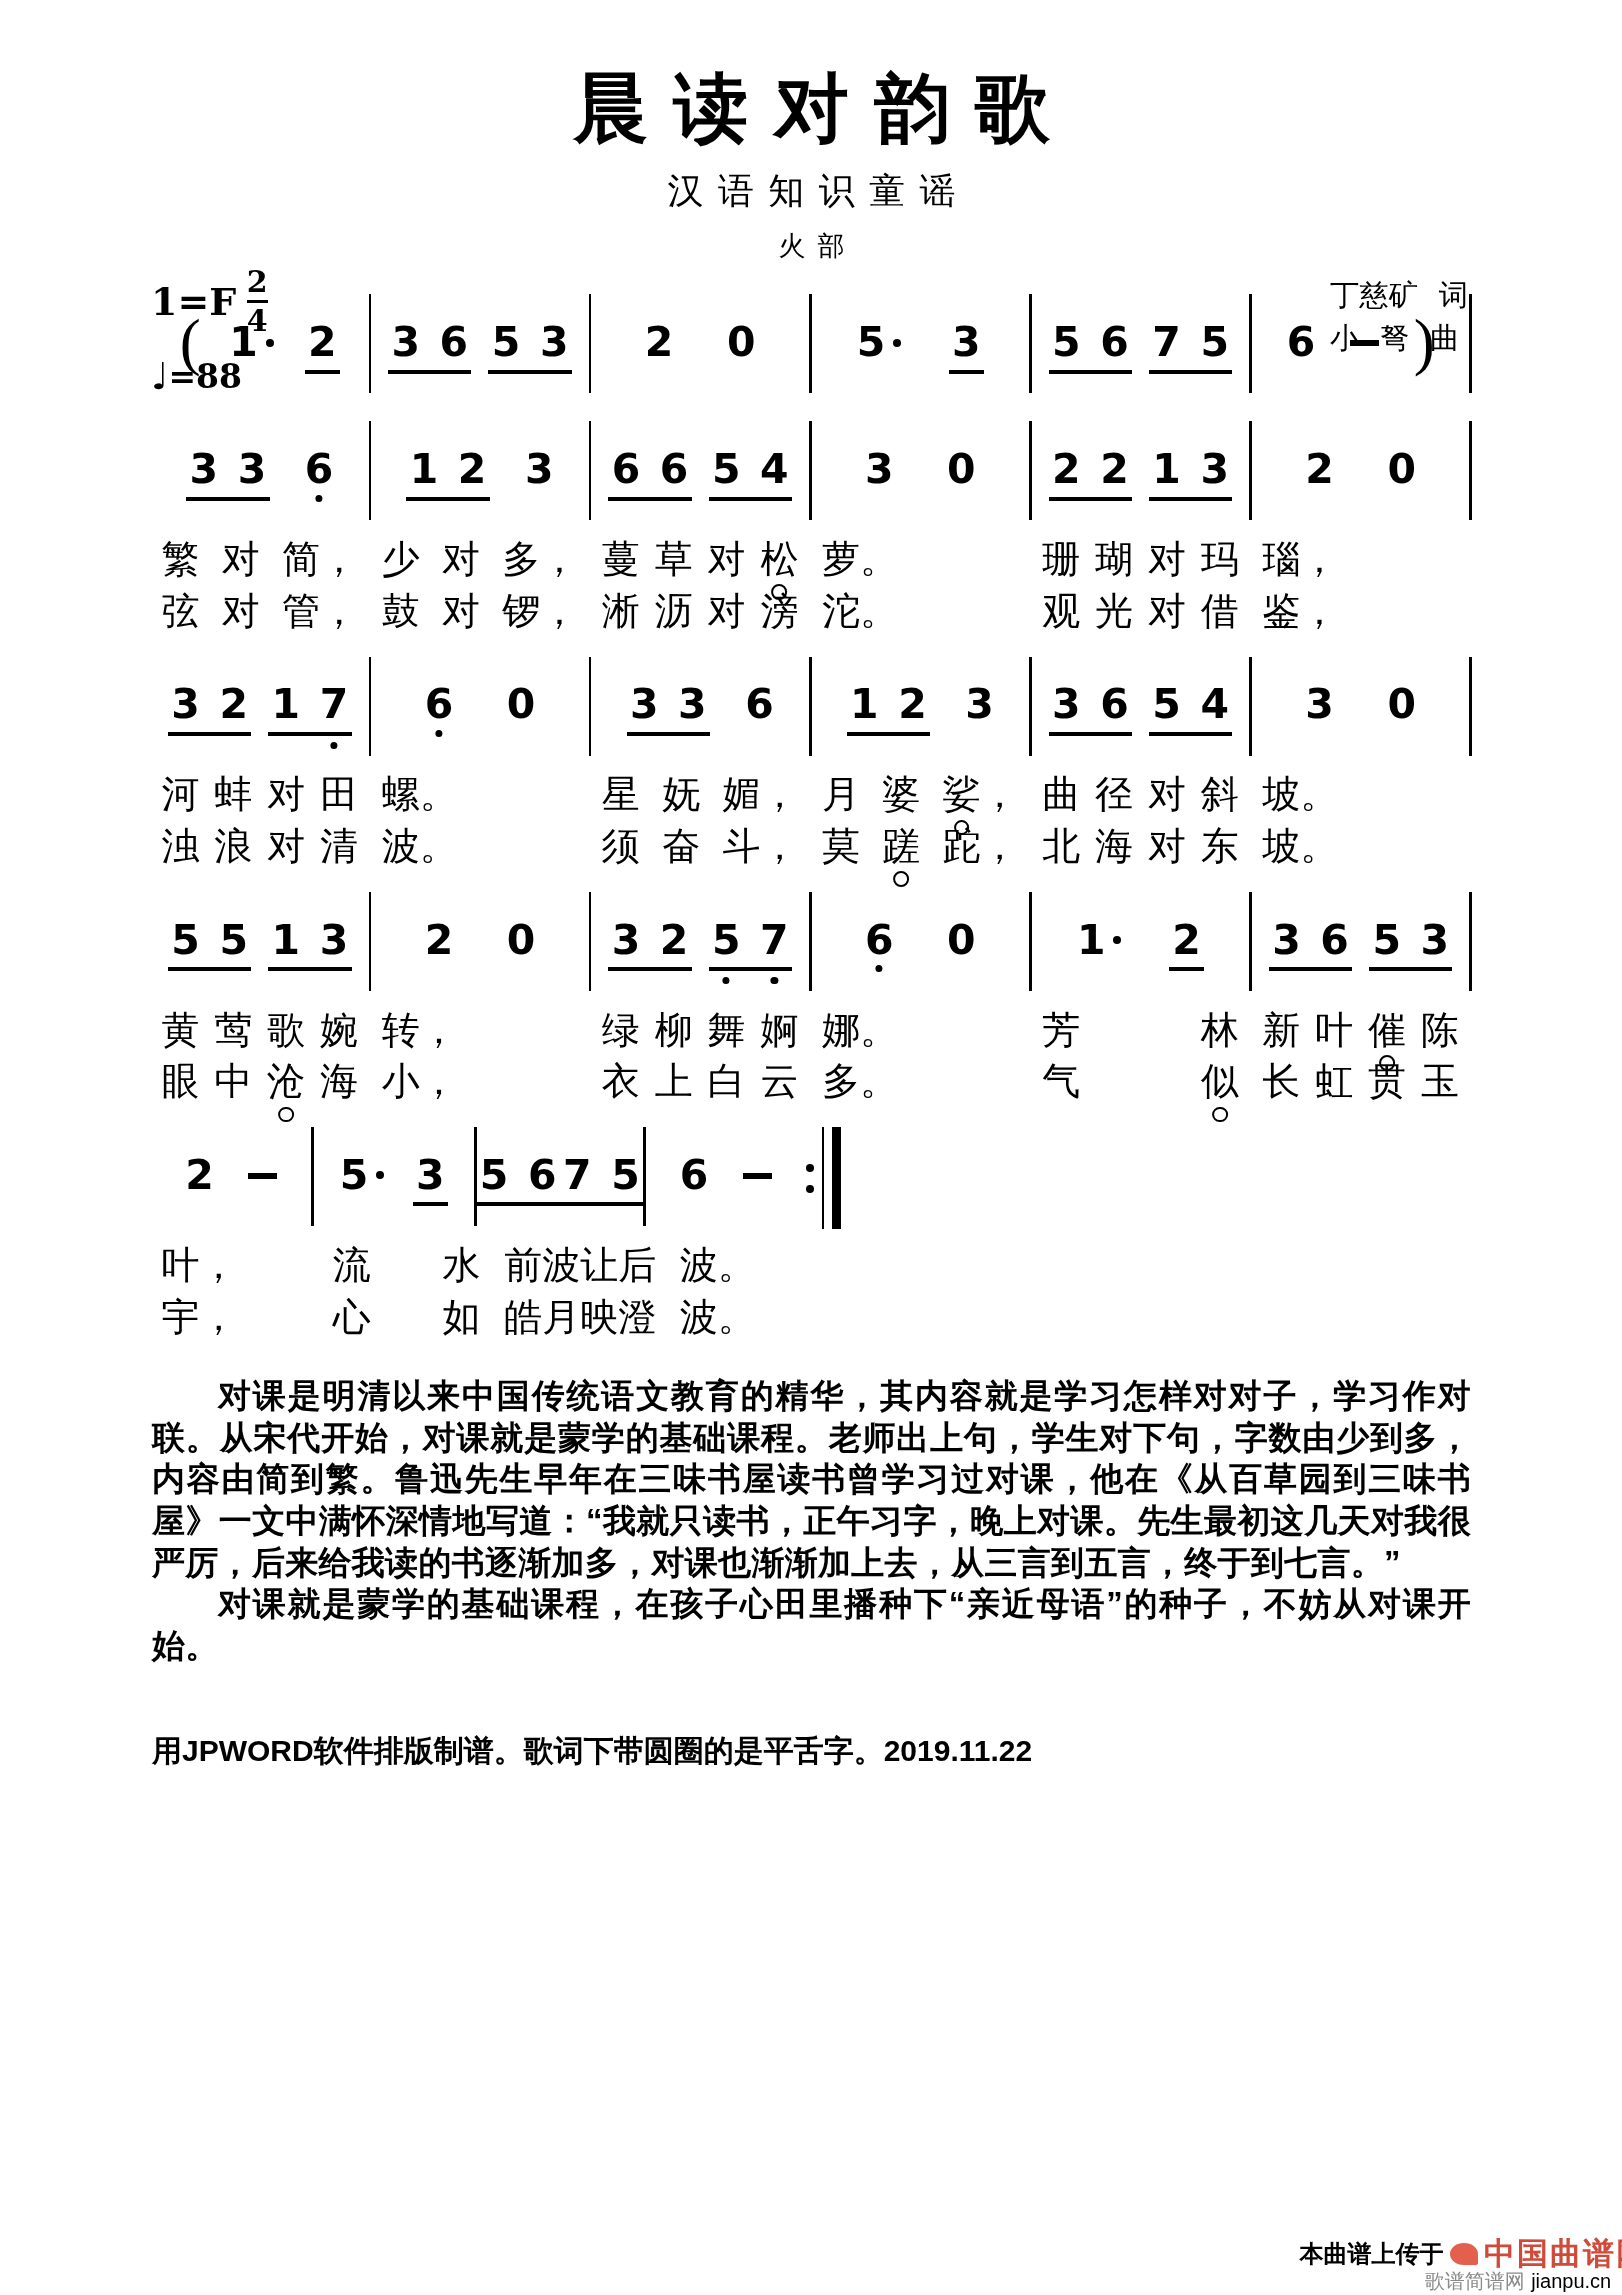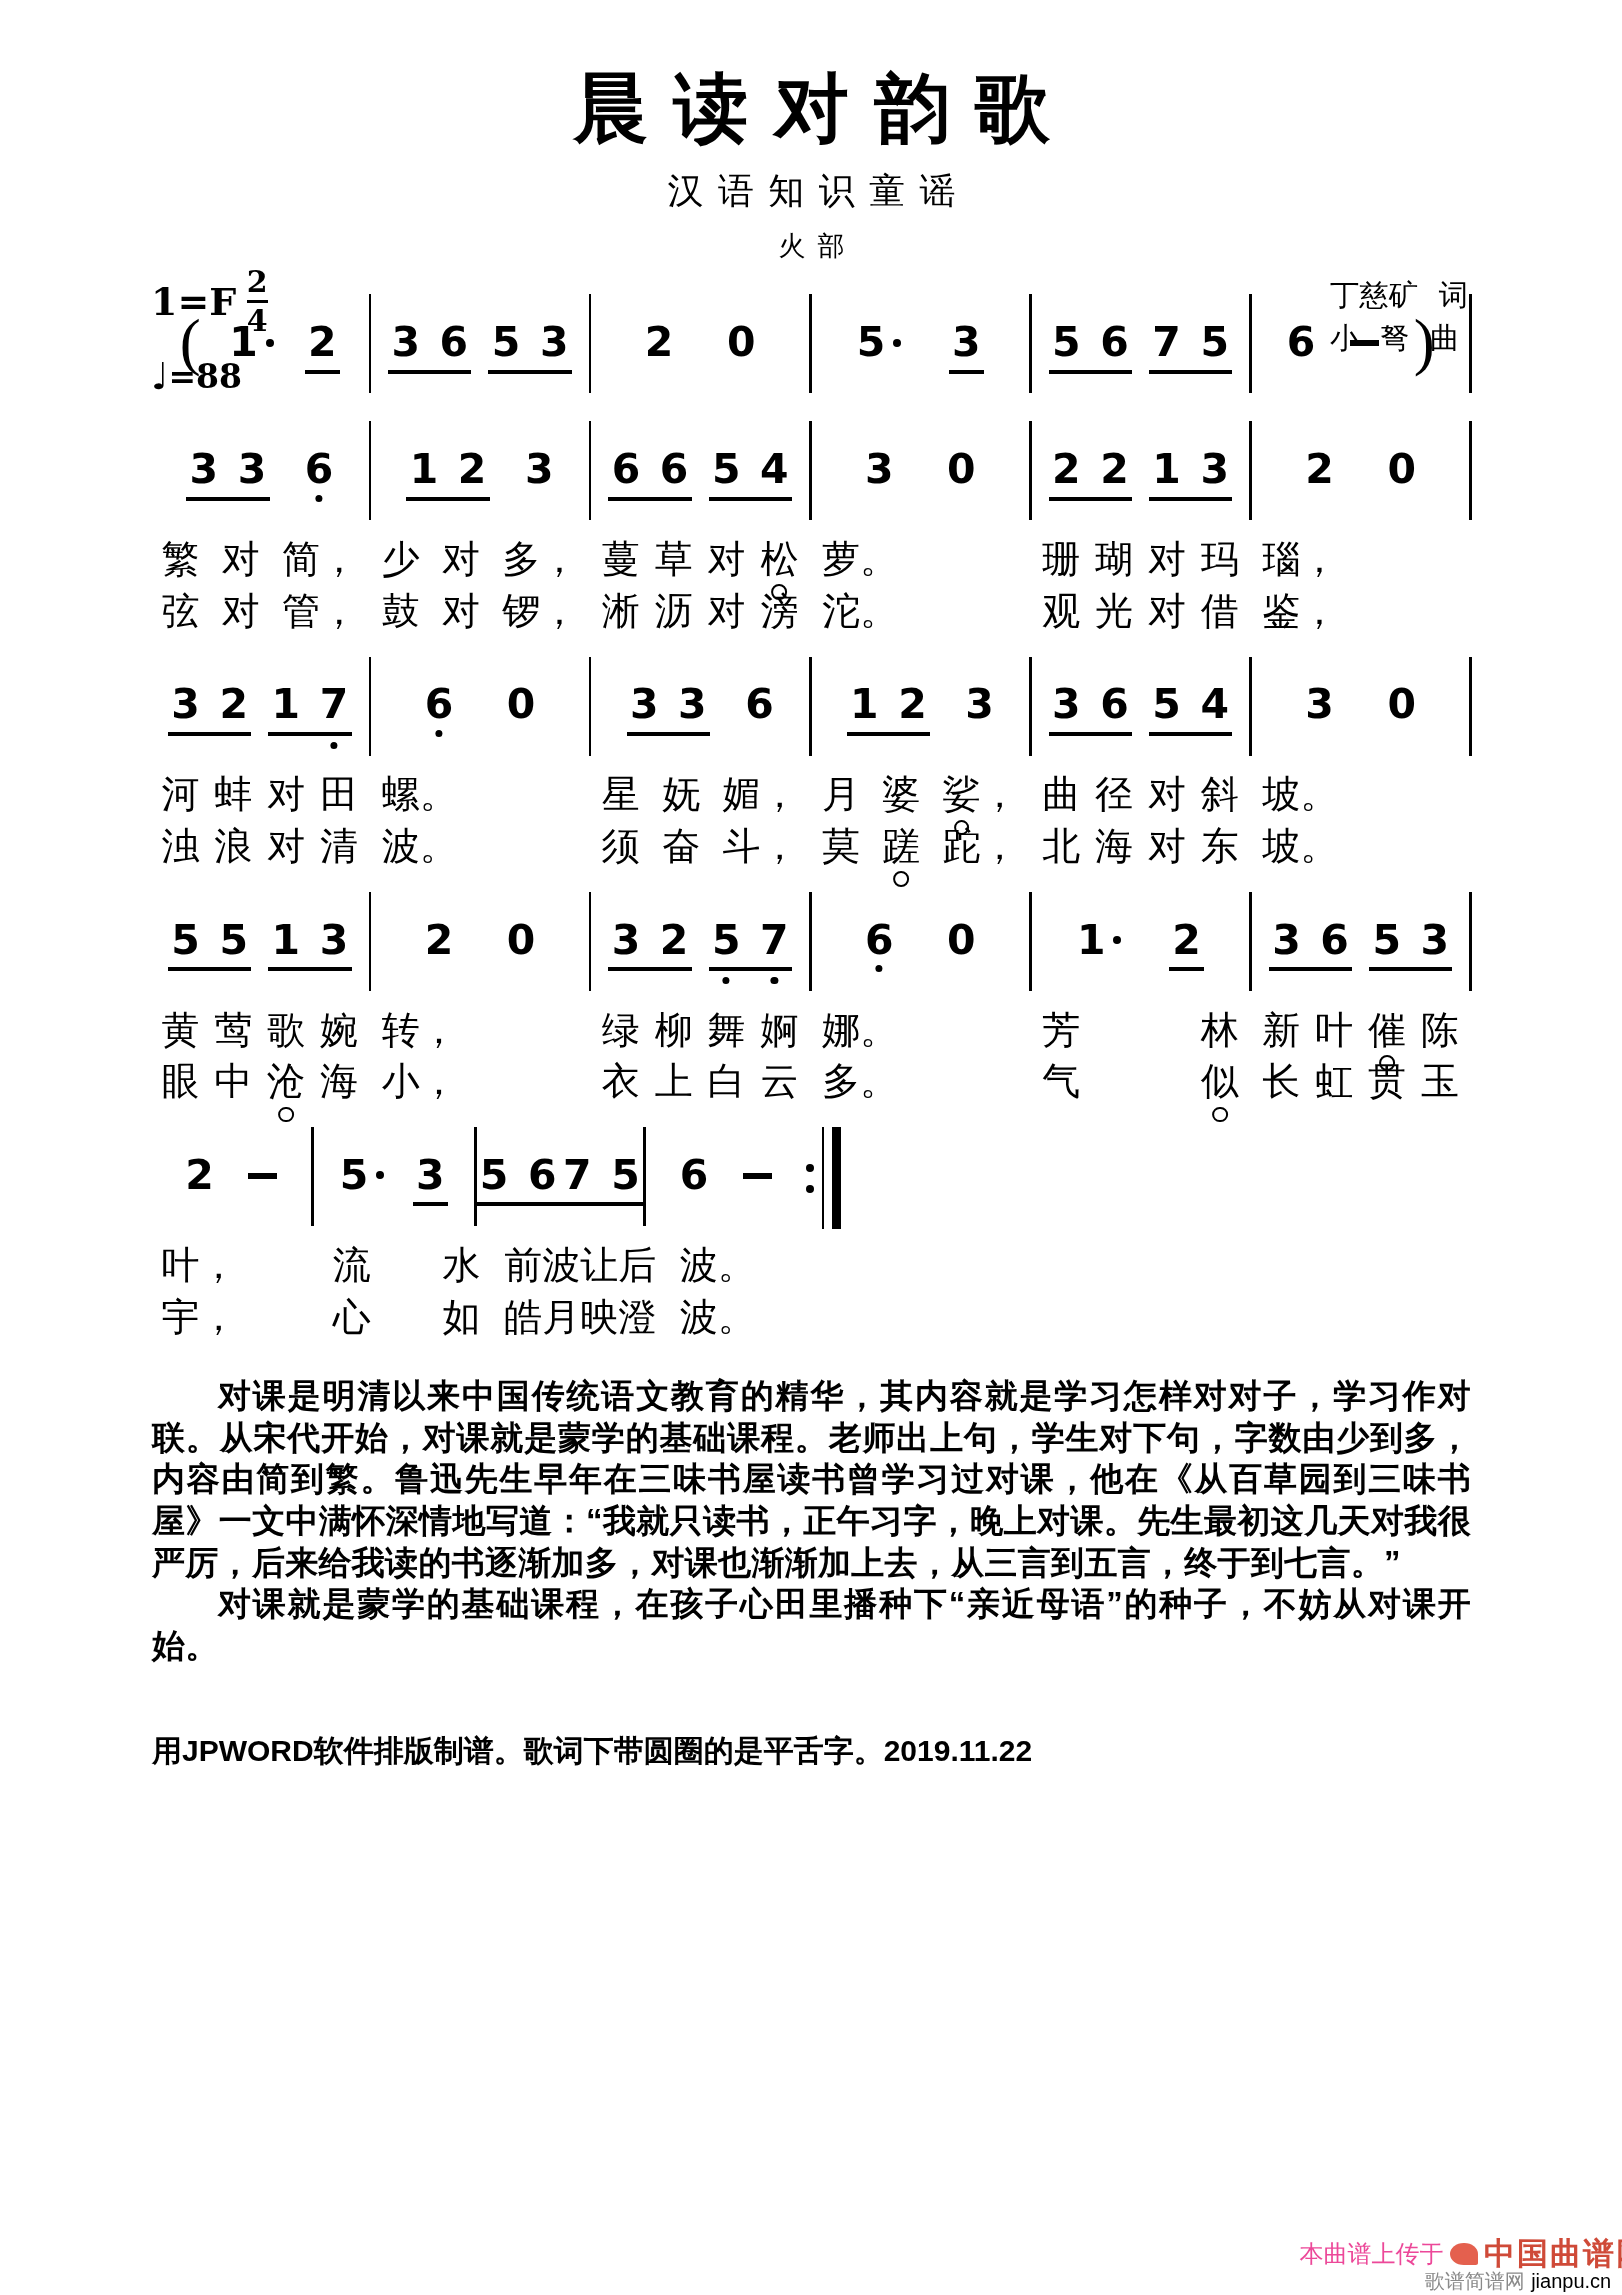--- a/index.html
+++ b/index.html
@@ -57,21 +57,21 @@
                margin-top:2.6px;width:11.8px;height:11.8px;border:2.6px solid #000;border-radius:50%;}
   .narrow .mline,.narrow .lrow{width:52.2%;}
   
   .essay{margin:36px 152px 0;}
   .essay p{margin:0;font-size:33px;line-height:1.26;font-weight:bold;text-indent:2em;
            text-align:justify;letter-spacing:0.3px;}
   .footnote{margin:65px 152px 0;font-size:30px;font-weight:bold;}
   
   .wm{position:absolute;right:0;bottom:0;width:497px;height:85px;}
   .wm-line1{position:absolute;right:-26px;bottom:19.6px;display:flex;align-items:center;gap:6.5px;white-space:nowrap;}
-  .wm-prefix{font-size:24px;color:#ec4899;font-weight:normal;}
+  .wm-prefix{font-size:24px;color:#000000;font-weight:bold;}
   .wm-mark{width:27.5px;height:22px;background:#e4604e;border-radius:50% 50% 8% 50%;display:inline-block;}
   .wm-logo{font-size:31px;font-weight:900;color:#cf4a38;letter-spacing:2px;}
   .wm-line2{position:absolute;right:11.8px;bottom:0;white-space:nowrap;font-size:20px;color:#8a8a8a;}
   .wm-url{color:#000000;margin-left:6.5px;}
 </style>
 </head>
 <body>
 
 <div class="page">
 

